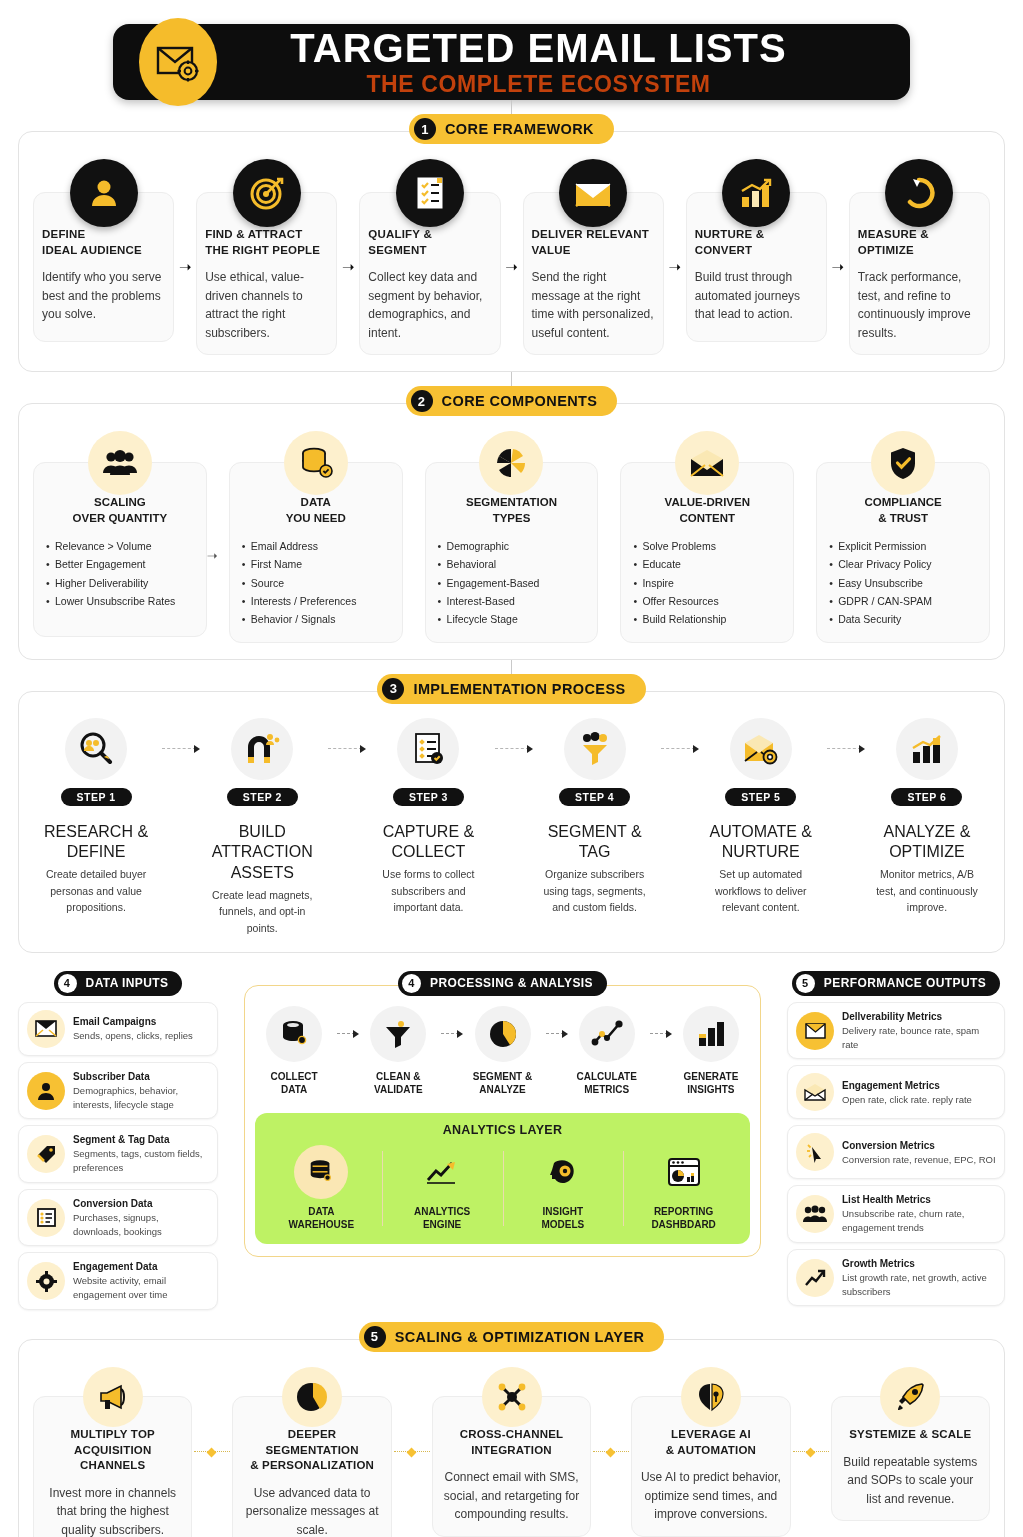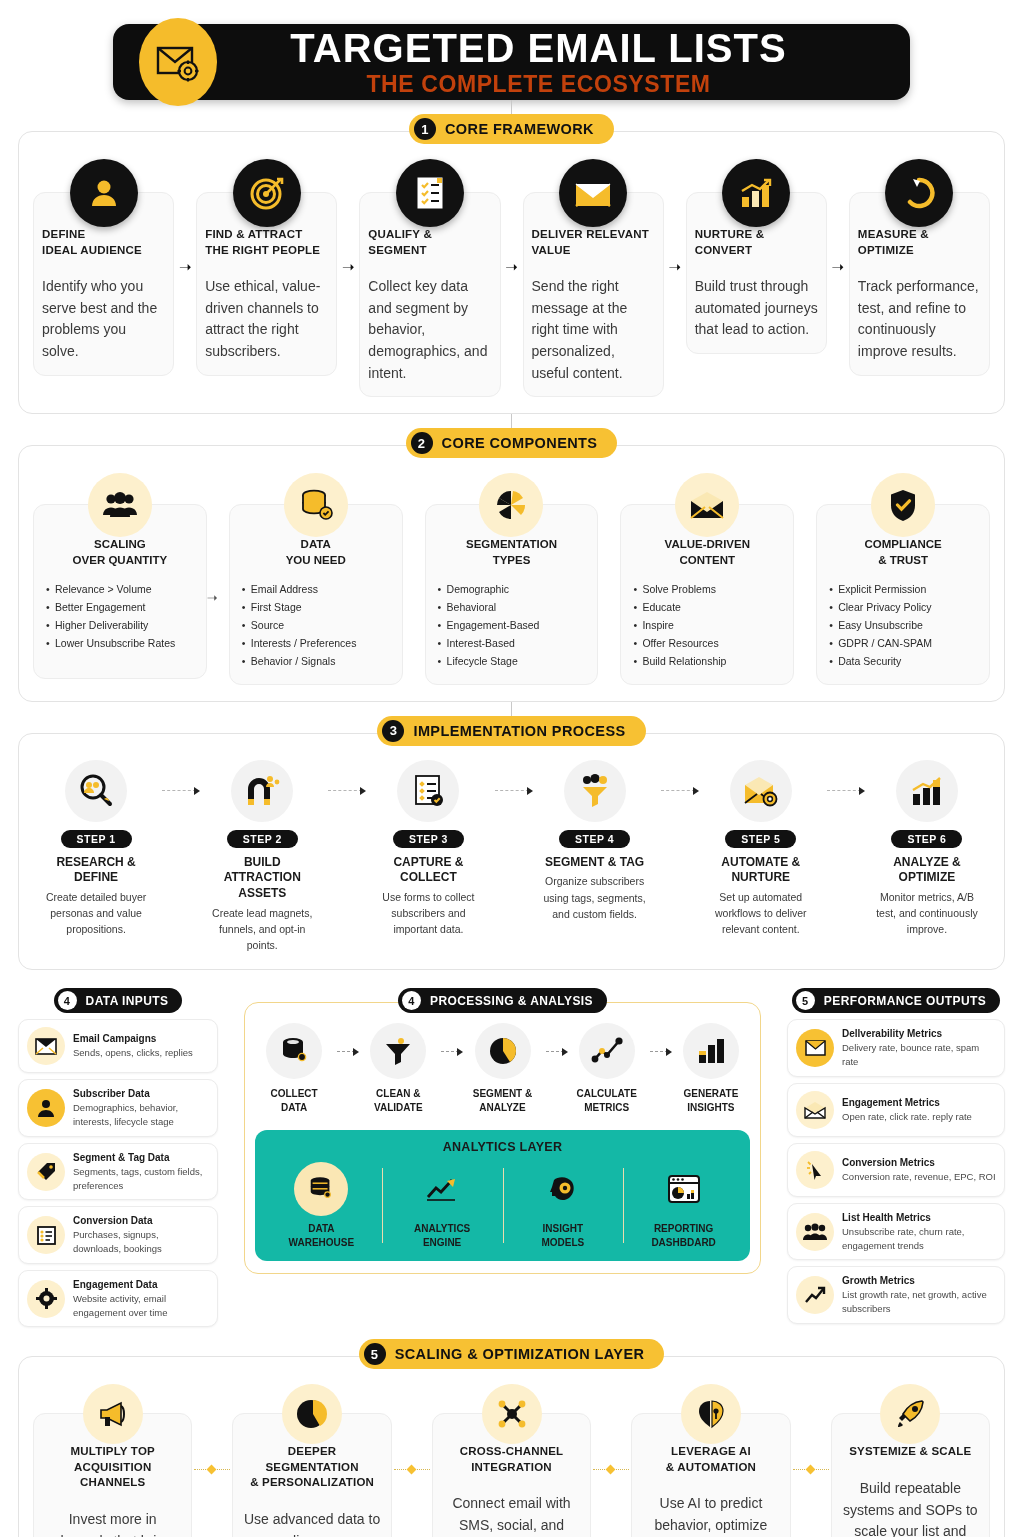--- a/index.html
+++ b/index.html
@@ -75,21 +75,21 @@
     margin-top: 34px; position: relative; text-align: left;
     min-height: 150px;
   }
   .fcard-icon {
     position: absolute; top: -34px; left: 50%; transform: translateX(-50%);
     width: 68px; height: 68px; border-radius: 50%;
     background: #111; display: flex; align-items: center; justify-content: center;
     box-shadow: 0 3px 7px rgba(0,0,0,.3);
   }
   .fcard-title { font-size: 11.5px; font-weight: bold; line-height: 1.35; letter-spacing: .2px; }
-  .fcard-desc { font-size: 14px; line-height: 1.55; color: #3a3a3a; margin-top: 18px; }
+  .fcard-desc { font-size: 12px; line-height: 1.55; color: #3a3a3a; margin-top: 10px; }
   .arrow { flex: 0 0 22px; display: flex; align-items: center; justify-content: center;
            height: 150px; margin-top: 34px; font-size: 15px; color: #111; }
 
   
   .ccard {
     flex: 1 1 0; background: #fafafa; border: 1px solid #ededed;
     border-radius: 12px; padding: 32px 12px 14px 12px;
     margin-top: 32px; position: relative; min-height: 175px;
   }
   .ccard-icon {
@@ -108,21 +108,21 @@
   .scard { flex: 1 1 0; text-align: center; position: relative; padding: 0 5px; }
   .scard-icon {
     width: 62px; height: 62px; border-radius: 50%; background: #f2f2f2;
     margin: 0 auto; display: flex; align-items: center; justify-content: center;
   }
   .step-badge {
     display: inline-block; background: #111; color: #fff;
     border-radius: 12px; padding: 3px 16px; font-size: 10.5px;
     font-weight: bold; letter-spacing: .5px; margin-top: 8px;
   }
-  .scard-title { font-size: 12px; font-weight: bold; margin-top: 7px; line-height: 1.3; }
+  .scard-title { font-size: 16px; font-weight: normal; margin-top: 16px; line-height: 1.3; }
   .scard-desc { font-size: 10.5px; line-height: 1.55; color: #3a3a3a; margin-top: 3px; }
   .s-arrow { flex: 0 0 40px; height: 62px; display: flex; align-items: center; justify-content: center; }
   .dash { width: 34px; height: 1px; border-top: 1.5px dashed #b5b5b5; position: relative; }
   .dash::after { content: ""; position: absolute; right: -4px; top: -4px;
                  border-left: 6px solid #222; border-top: 4px solid transparent; border-bottom: 4px solid transparent; }
 
   
   .s4 { display: flex; gap: 0; align-items: flex-start; margin-top: 6px; }
   .s4-col { position: relative; }
   .s4-left { width: 200px; }
@@ -143,21 +143,21 @@
   .proc-row { display: flex; align-items: flex-start; justify-content: space-between; }
   .proc { flex: 1 1 0; text-align: center; }
   .proc-icon { width: 56px; height: 56px; border-radius: 50%; background: #f2f2f2;
                margin: 0 auto; display: flex; align-items: center; justify-content: center; }
   .proc-label { font-size: 10px; font-weight: bold; margin-top: 8px; line-height: 1.35; }
   .p-arrow { flex: 0 0 26px; height: 56px; display: flex; align-items: center; justify-content: center; }
   .p-dash { width: 18px; height: 1px; border-top: 1.5px dashed #999; position: relative; }
   .p-dash::after { content: ""; position: absolute; right: -4px; top: -4px;
                    border-left: 6px solid #222; border-top: 4px solid transparent; border-bottom: 4px solid transparent; }
   .analytics {
-    background: #14b8a6; border-radius: 12px; margin-top: 16px; padding: 10px 6px 12px 6px;
+    background: #bef264; border-radius: 12px; margin-top: 16px; padding: 10px 6px 12px 6px;
   }
   .analytics-title { text-align: center; font-size: 12.5px; font-weight: bold; letter-spacing: .3px; }
   .an-row { display: flex; margin-top: 8px; }
   .an { flex: 1 1 0; text-align: center; position: relative; padding: 0 4px; }
   .an + .an::before { content: ""; position: absolute; left: 0; top: 6px; bottom: 6px; width: 1px; background: #eadcae; }
   .an-icon { width: 54px; height: 54px; border-radius: 50%; margin: 0 auto;
              display: flex; align-items: center; justify-content: center; }
   .an-icon.hl { background: #fae7b4; }
   .an-label { font-size: 10px; font-weight: bold; margin-top: 6px; line-height: 1.35; }
 
@@ -340,21 +340,21 @@
               <ellipse cx="15" cy="7" rx="11" ry="4.4" fill="#f5bc2b" stroke="#111" stroke-width="1.8"></ellipse>
               <path d="M4 7v7c0 2.4 4.9 4.4 11 4.4S26 16.4 26 14V7" fill="#f5bc2b" stroke="#111" stroke-width="1.8"></path>
               <path d="M4 14v7c0 2.4 4.9 4.4 11 4.4S26 23.4 26 21v-7" fill="#f5bc2b" stroke="#111" stroke-width="1.8"></path>
               <circle cx="27" cy="25" r="6" fill="#f5bc2b" stroke="#111" stroke-width="1.6"></circle>
               <path d="M24.4 25l1.8 1.8 3.4-3.4" fill="none" stroke="#111" stroke-width="1.8"></path>
             </svg>
         </div>
         <div class="ccard-title"><span>DATA</span><br><span>YOU NEED</span></div>
         <ul class="ccard-list">
           <li>Email Address</li>
-          <li>First Stage</li>
+          <li>First Name</li>
           <li>Source</li>
           <li>Interests / Preferences</li>
           <li>Behavior / Signals</li>
         </ul>
       </div>
       <div class="c-arrow"></div>
 
       <div class="ccard">
         <div class="ccard-icon">
           <svg width="34" height="34" viewBox="0 0 34 34">

